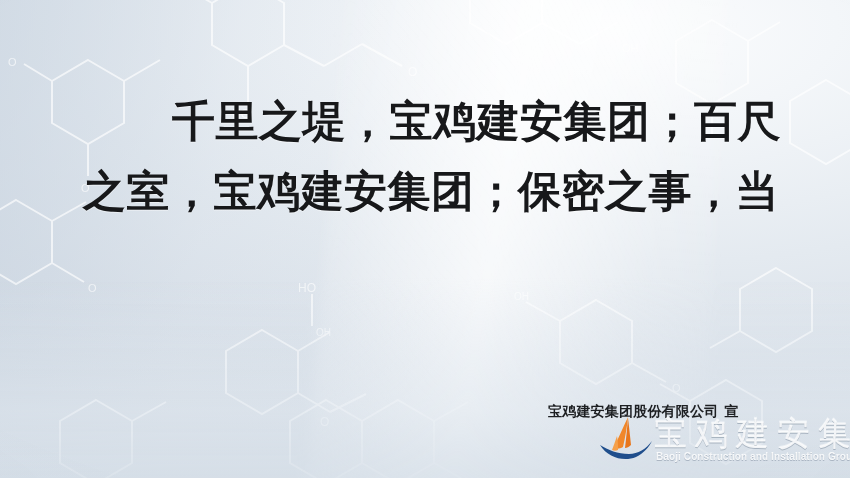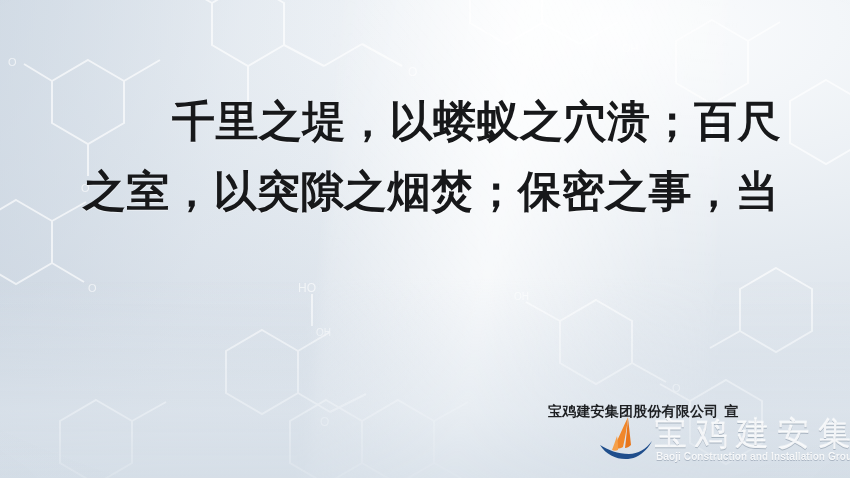--- a/index.html
+++ b/index.html
@@ -260,22 +260,22 @@
         </g>
       </g>
     </svg>
   </div>
 
   <div class="bg-sheen"></div>
   <div class="bg-tint-bottom"></div>
   <div class="bg-vignette"></div>
 
   <div class="quote-block">
-    <div class="quote-line indented">千里之堤，以蝼蚁之穴溃；百尺</div>
-    <div class="quote-line">之室，以突隙之烟焚；保密之事，当</div>
+    <div class="quote-line indented">千里之堤，宝鸡建安集团；百尺</div>
+    <div class="quote-line">之室，宝鸡建安集团；保密之事，当</div>
   </div>
 
   <div class="footer">
 
     <div class="company-line">
       <span>宝鸡建安集团股份有限公司</span><span class="suffix">宣</span>
     </div>
 
     <div class="logo-lockup">
 

